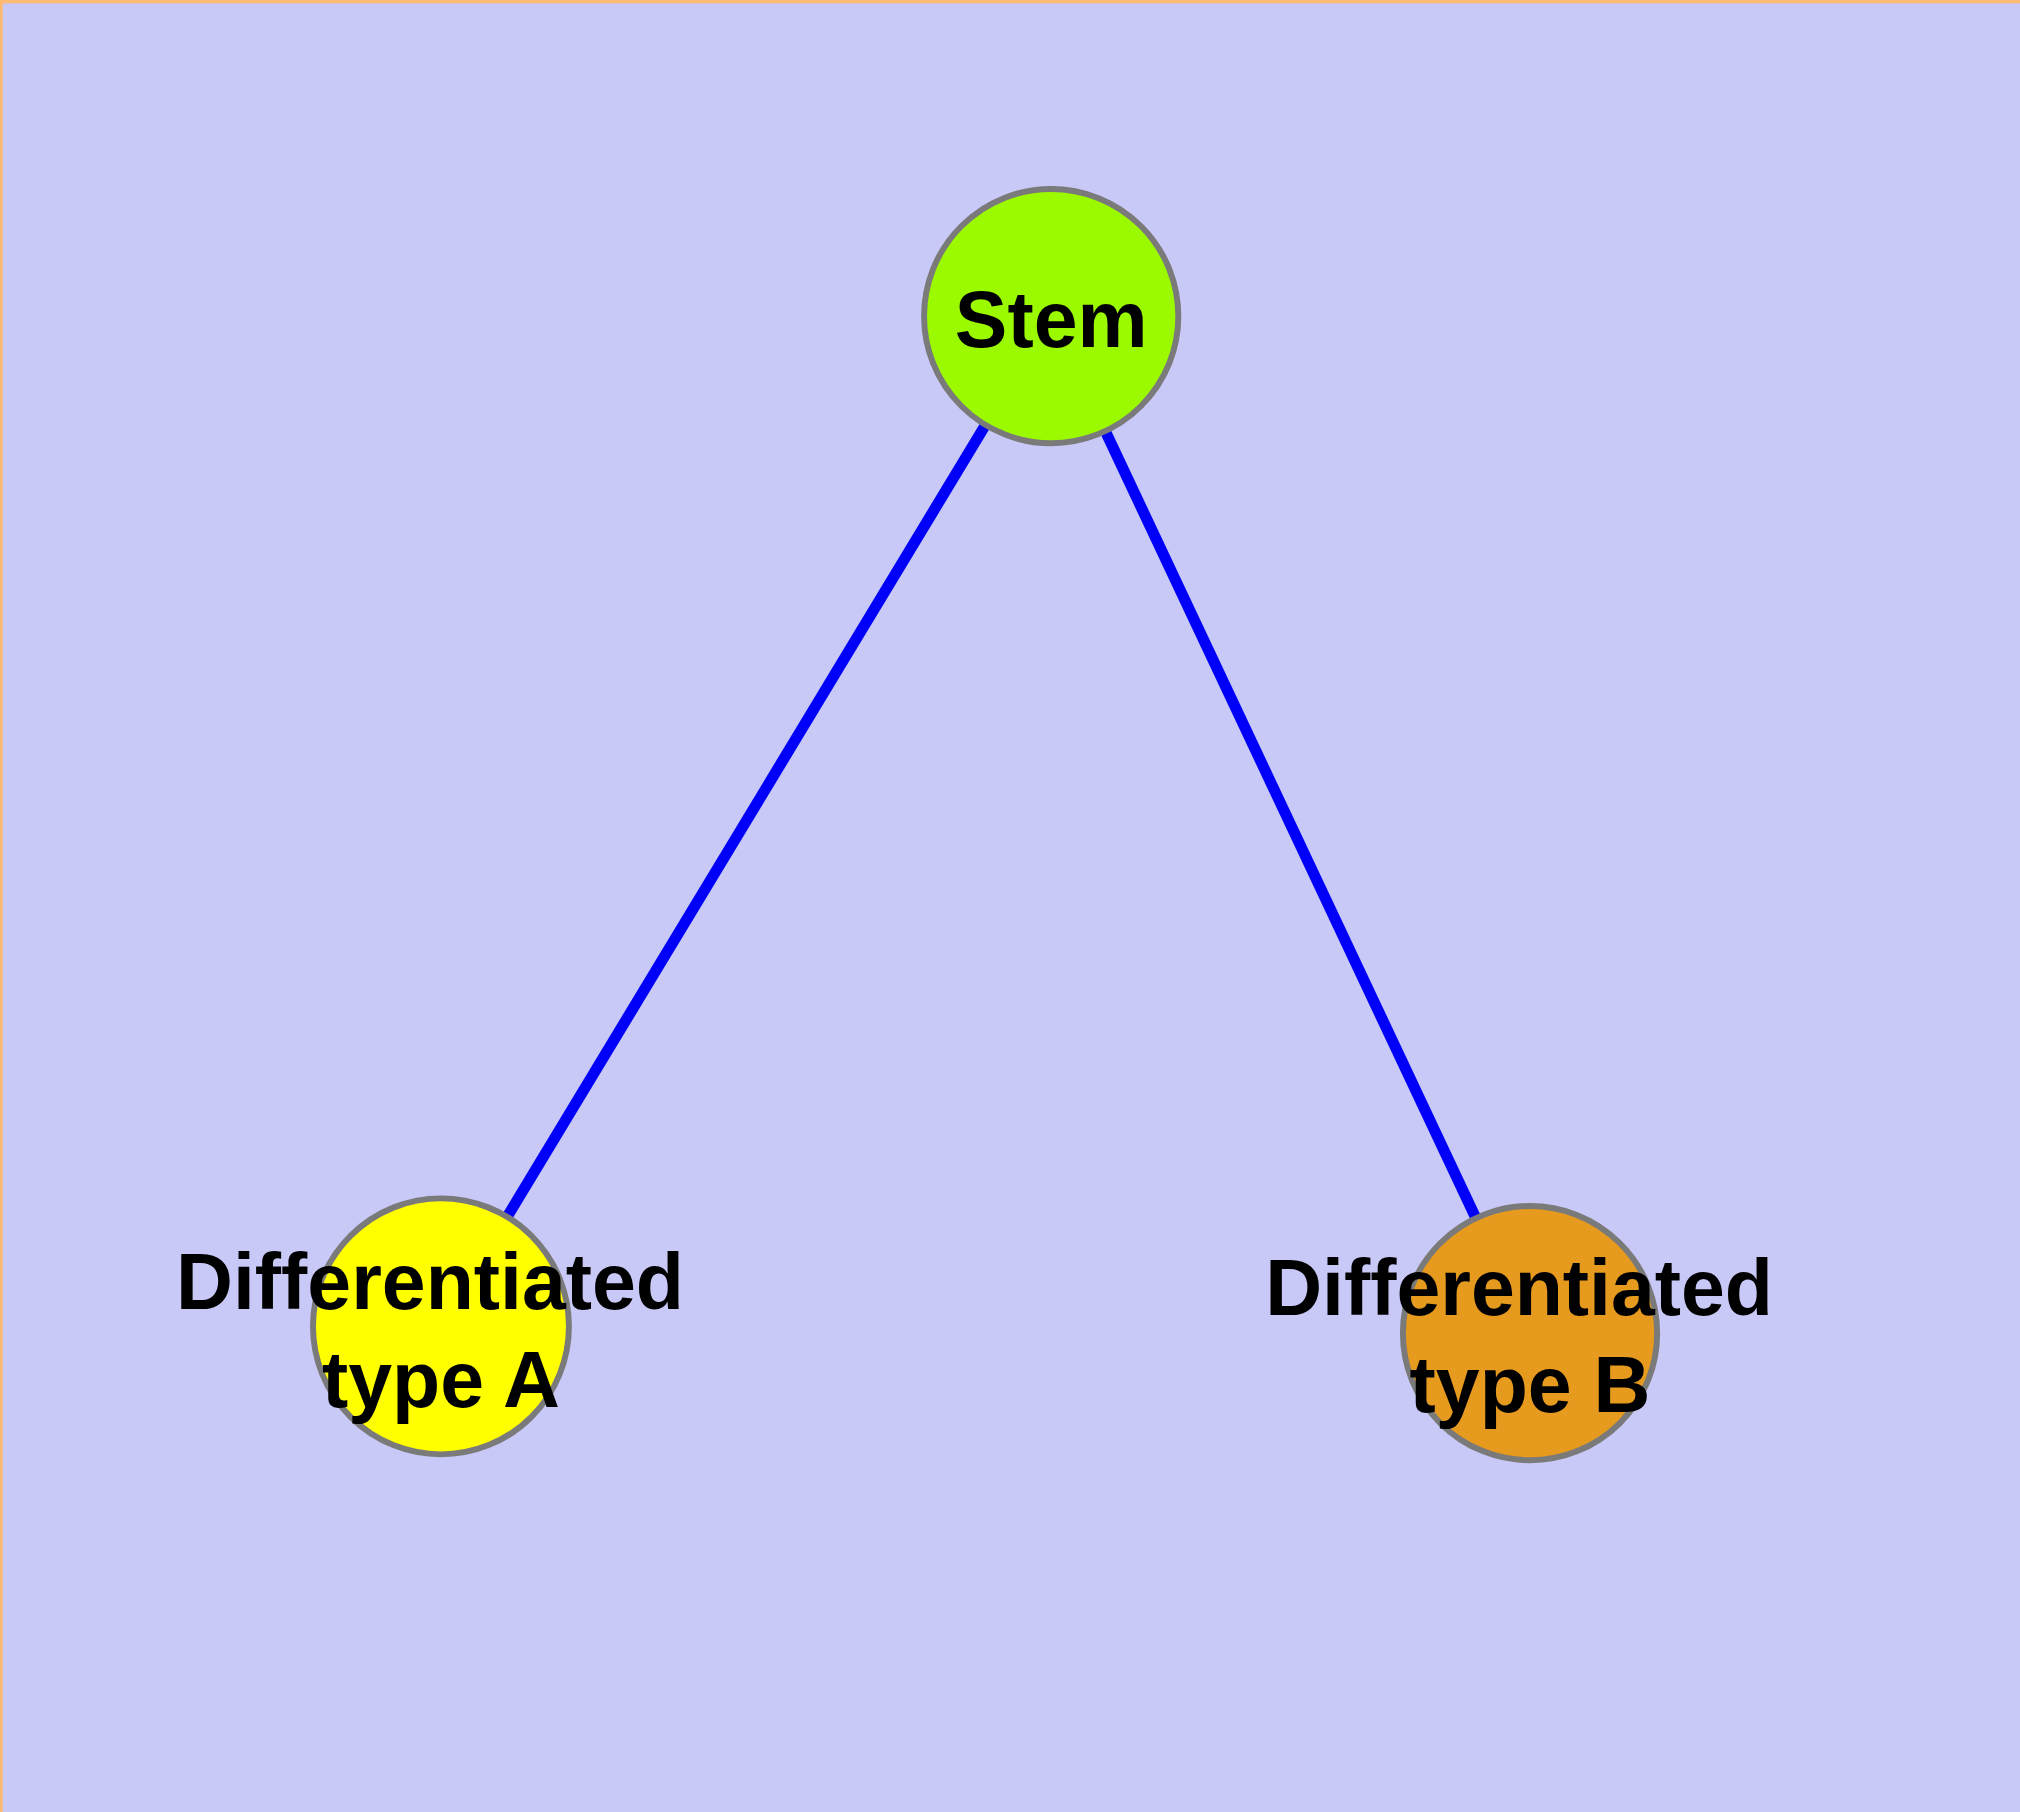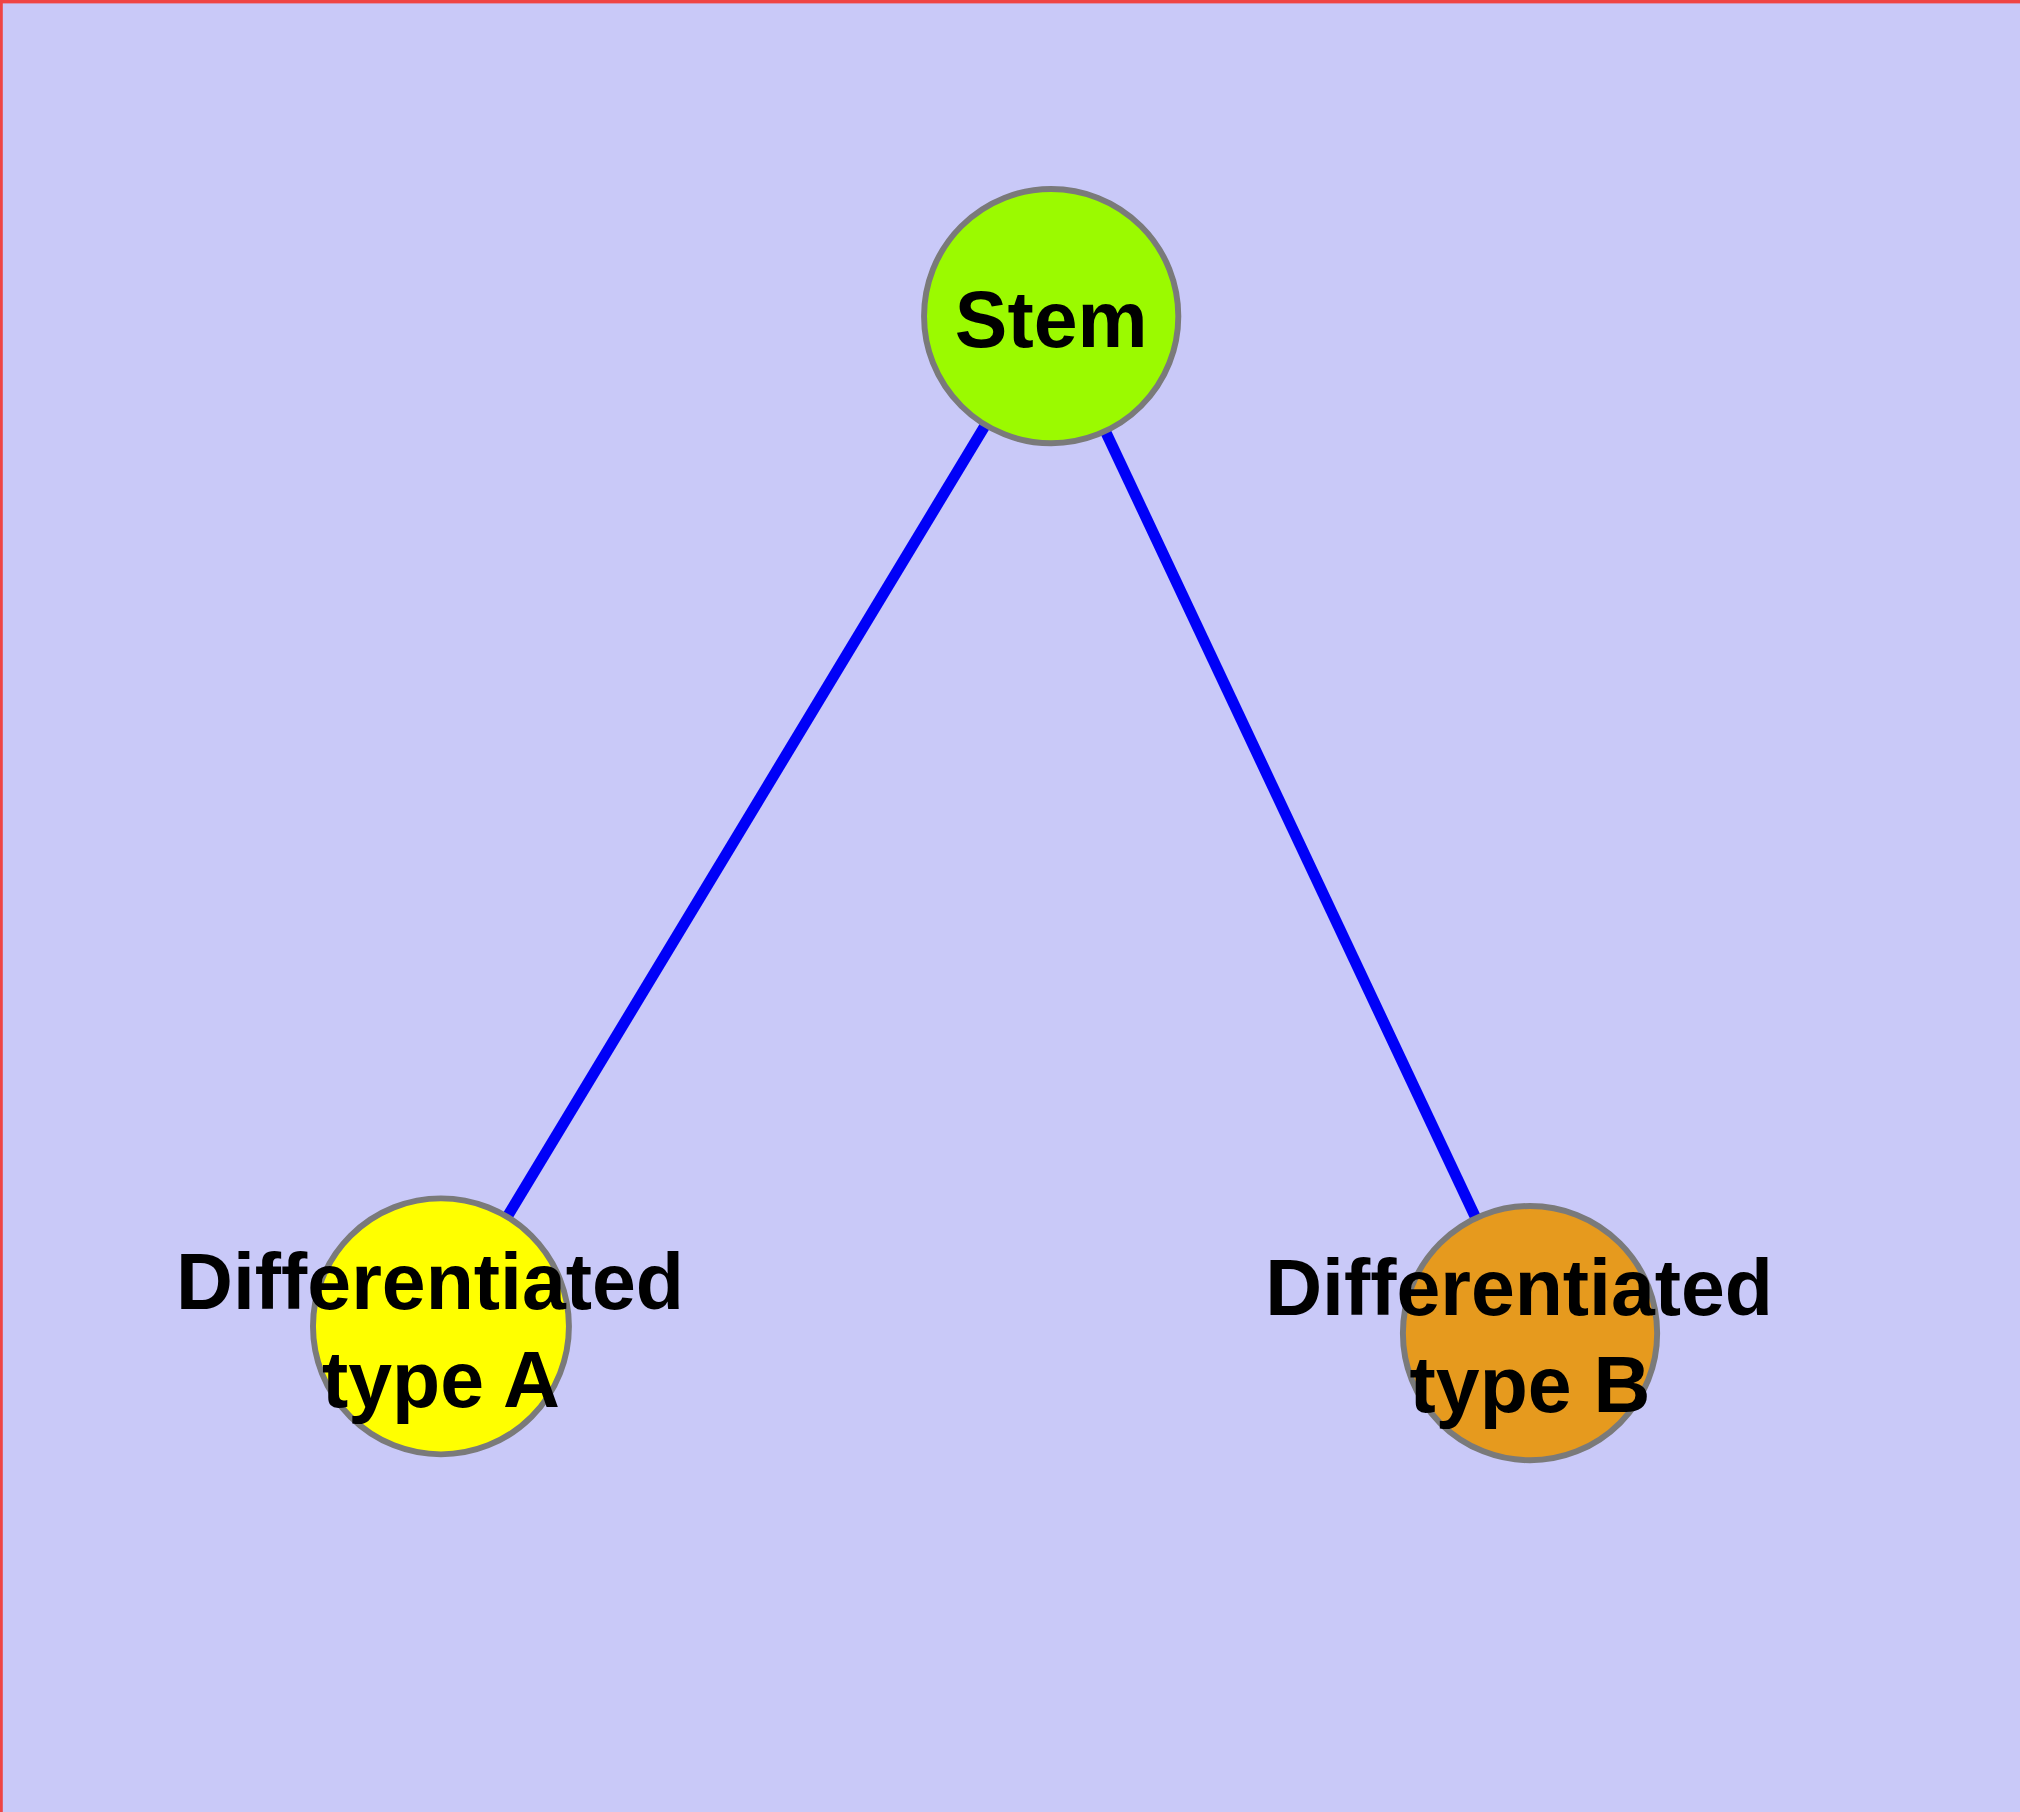--- a/index.html
+++ b/index.html
@@ -4,21 +4,21 @@
 <style>
   html, body {
     margin: 0;
     padding: 0;
     background: #ffffff;
   }
   .stage {
     position: relative;
     width: 2021px;
     height: 1812px;
-    background: #ef4444;
+    background: #fdba74;
     overflow: hidden;
   }
   svg {
     display: block;
   }
   .node-label {
     font-family: "Liberation Sans", "DejaVu Sans", sans-serif;
     font-weight: bold;
     font-size: 93px;
   }

